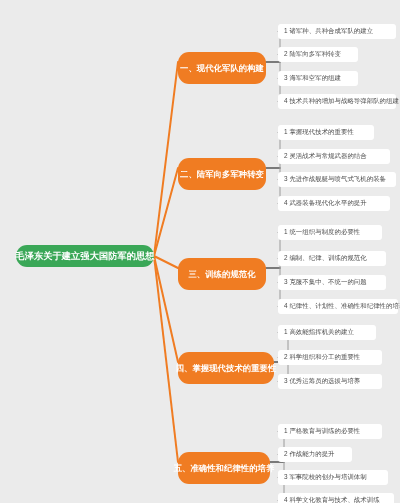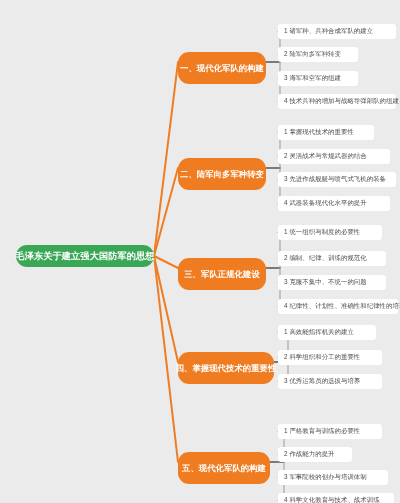--- a/index.html
+++ b/index.html
@@ -111,27 +111,27 @@
     <div class="node branch-node" style="left: 178px; top: 52px; width: 88px;">一、现代化军队的构建</div>
     <div class="node leaf-node" style="left: 278px; top: 24px; width: 118px;">1 诸军种、兵种合成军队的建立</div>
     <div class="node leaf-node" style="left: 278px; top: 47px; width: 80px;">2 陆军向多军种转变</div>
     <div class="node leaf-node" style="left: 278px; top: 71px; width: 80px;">3 海军和空军的组建</div>
     <div class="node leaf-node" style="left: 278px; top: 94px; width: 118px;">4 技术兵种的增加与战略导弹部队的组建</div>
     <div class="node branch-node" style="left: 178px; top: 158px; width: 88px;">二、陆军向多军种转变</div>
     <div class="node leaf-node" style="left: 278px; top: 125px; width: 96px;">1 掌握现代技术的重要性</div>
     <div class="node leaf-node" style="left: 278px; top: 149px; width: 112px;">2 灵活战术与常规武器的结合</div>
     <div class="node leaf-node" style="left: 278px; top: 172px; width: 118px;">3 先进作战舰艇与喷气式飞机的装备</div>
     <div class="node leaf-node" style="left: 278px; top: 196px; width: 112px;">4 武器装备现代化水平的提升</div>
-    <div class="node branch-node" style="left: 178px; top: 258px; width: 88px;">三、军队正规化建设</div>
+    <div class="node branch-node" style="left: 178px; top: 258px; width: 88px;">三、训练的规范化</div>
     <div class="node leaf-node" style="left: 278px; top: 225px; width: 104px;">1 统一组织与制度的必要性</div>
     <div class="node leaf-node" style="left: 278px; top: 251px; width: 108px;">2 编制、纪律、训练的规范化</div>
     <div class="node leaf-node" style="left: 278px; top: 275px; width: 108px;">3 克服不集中、不统一的问题</div>
     <div class="node leaf-node" style="left: 278px; top: 299px; width: 120px;">4 纪律性、计划性、准确性和纪律性的培养</div>
     <div class="node branch-node" style="left: 178px; top: 352px; width: 96px;">四、掌握现代技术的重要性</div>
     <div class="node leaf-node" style="left: 278px; top: 325px; width: 98px;">1 高效能指挥机关的建立</div>
     <div class="node leaf-node" style="left: 278px; top: 350px; width: 104px;">2 科学组织和分工的重要性</div>
     <div class="node leaf-node" style="left: 278px; top: 374px; width: 104px;">3 优秀运筹员的选拔与培养</div>
-    <div class="node branch-node" style="left: 178px; top: 452px; width: 92px;">五、现代化军队的构建</div>
+    <div class="node branch-node" style="left: 178px; top: 452px; width: 92px;">五、准确性和纪律性的培养</div>
     <div class="node leaf-node" style="left: 278px; top: 424px; width: 104px;">1 严格教育与训练的必要性</div>
     <div class="node leaf-node" style="left: 278px; top: 447px; width: 74px;">2 作战能力的提升</div>
     <div class="node leaf-node" style="left: 278px; top: 470px; width: 110px;">3 军事院校的创办与培训体制</div>
     <div class="node leaf-node" style="left: 278px; top: 493px; width: 116px;">4 科学文化教育与技术、战术训练</div>
   </div>
 
 </body></html>

